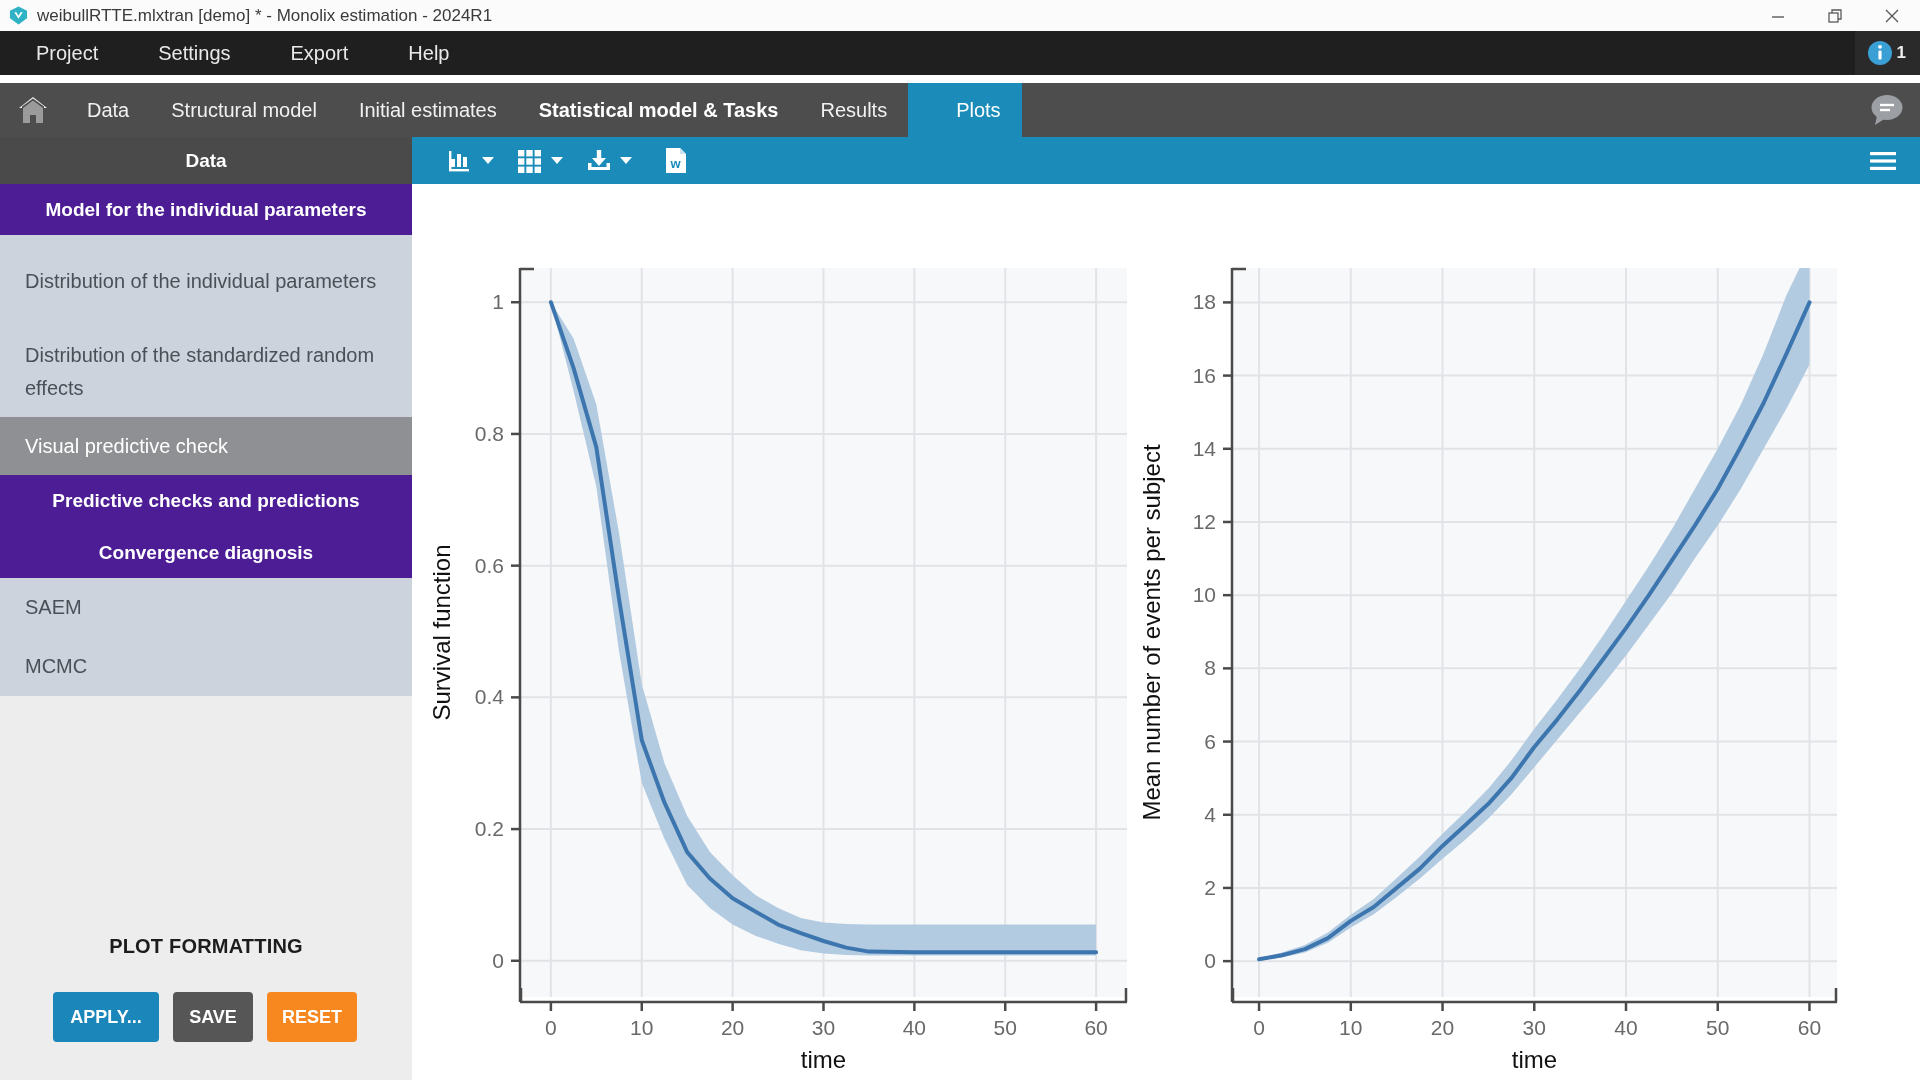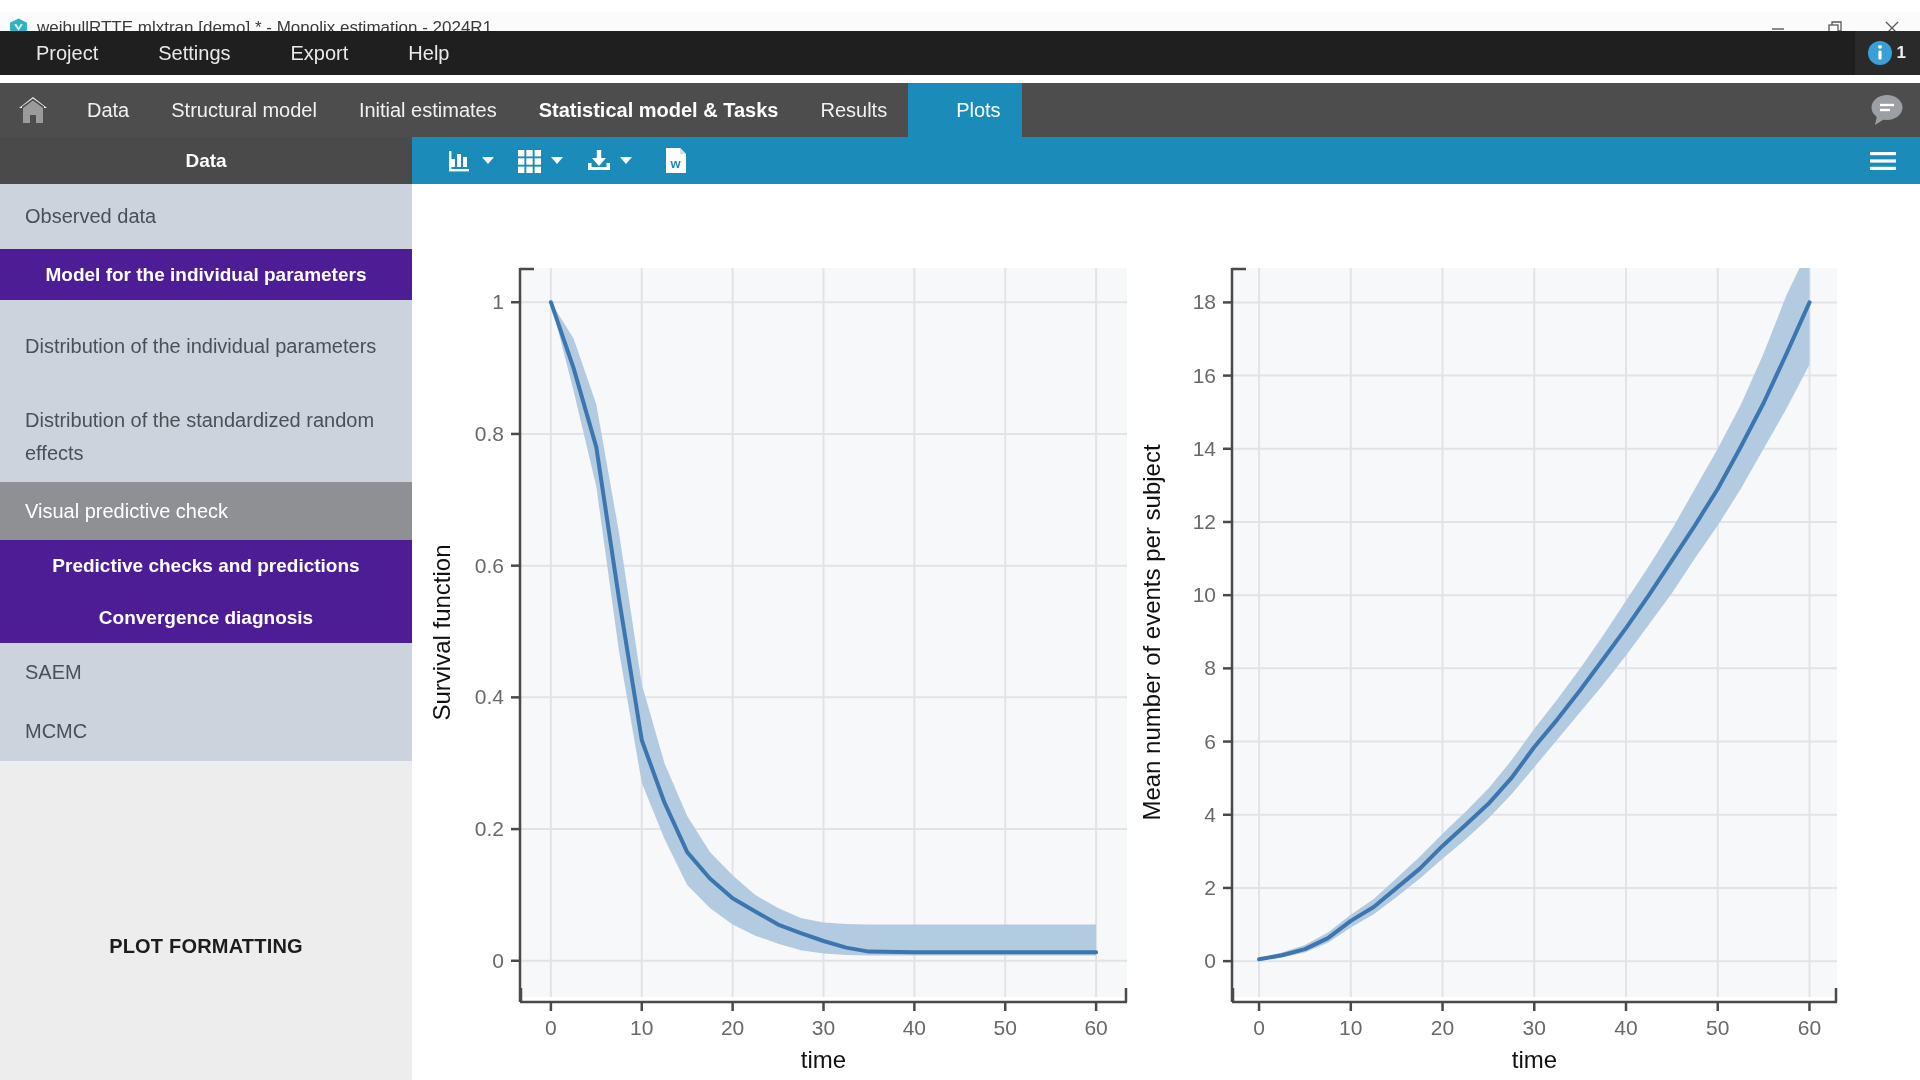--- a/index.html
+++ b/index.html
@@ -1,21 +1,21 @@
 <!DOCTYPE html>
 <html><head>
 <meta charset="utf-8">
 <style>
   * { margin:0; padding:0; box-sizing:border-box; }
   html,body { width:1920px; height:1080px; overflow:hidden; background:#fff;
               font-family:"Liberation Sans", sans-serif; }
 
   
   .titlebar { position:absolute; left:0; top:0; width:1920px; height:31px;
-              background:#fbfbfb; display:flex; align-items:center;margin-top:12px; }
+              background:#fbfbfb; display:flex; align-items:center; }
   .app-logo { width:19px; height:19px; margin-left:9px; }
   .title-text { margin-left:9px; font-size:17px; color:#3a3a3a; }
   .win-controls { margin-left:auto; display:flex; align-items:center; height:100%; }
   .win-btn { width:57px; height:31px; display:flex; align-items:center; justify-content:center; }
   .win-btn svg { stroke:#5a5a5a; }
 
   
   .menubar { position:absolute; left:0; top:31px; width:1920px; height:44px;
              background:#1f1f1f; display:flex; align-items:center; }
   .menu-item { color:#e9e9e9; font-size:20px; padding:0 24px; margin-left:12px; cursor:default; }
@@ -198,31 +198,35 @@
             <rect x="0" y="8.4" width="26" height="3.2"></rect>
             <rect x="0" y="15.8" width="26" height="3.2"></rect>
           </g>
       </svg>
     </div>
   </div>
 </div>
 
 <div class="sidebar">
   <div id="sidebar-rows">
-      <div class="side-row side-item" style="height: 65px;">Observed data</div>
       <div class="side-row side-header" style="height: 51px;">Model for the individual parameters</div>
       <div class="side-row side-item" style="height: 92px;">Distribution of the individual parameters</div>
       <div class="side-row side-item" style="height: 90px;">Distribution of the standardized random effects</div>
       <div class="side-row side-item selected" style="height: 58px;">Visual predictive check</div>
       <div class="side-row side-header" style="height: 52px;">Predictive checks and predictions</div>
       <div class="side-row side-header" style="height: 51px;">Convergence diagnosis</div>
       <div class="side-row side-item" style="height: 59px;">SAEM</div>
       <div class="side-row side-item" style="height: 59px;">MCMC</div>
     </div>
   <div class="plot-formatting-title">PLOT FORMATTING</div>
+  <div class="btn-row">
+    <button class="btn apply">APPLY...</button>
+    <button class="btn save">SAVE</button>
+    <button class="btn reset">RESET</button>
+  </div>
 </div>
 
 <div class="main">
   <svg id="charts" class="charts-svg" width="1508" height="896" viewBox="0 0 1508 896">
       <g>
         <rect x="108" y="84" width="607" height="729" fill="#f7f8fa"></rect>
         <line x1="138.89520958083833" y1="84" x2="138.89520958083833" y2="813" stroke="#e2e3e7" stroke-width="2"></line>
         <line x1="229.76347305389223" y1="84" x2="229.76347305389223" y2="813" stroke="#e2e3e7" stroke-width="2"></line>
         <line x1="320.6317365269461" y1="84" x2="320.6317365269461" y2="813" stroke="#e2e3e7" stroke-width="2"></line>
         <line x1="411.5" y1="84" x2="411.5" y2="813" stroke="#e2e3e7" stroke-width="2"></line>

